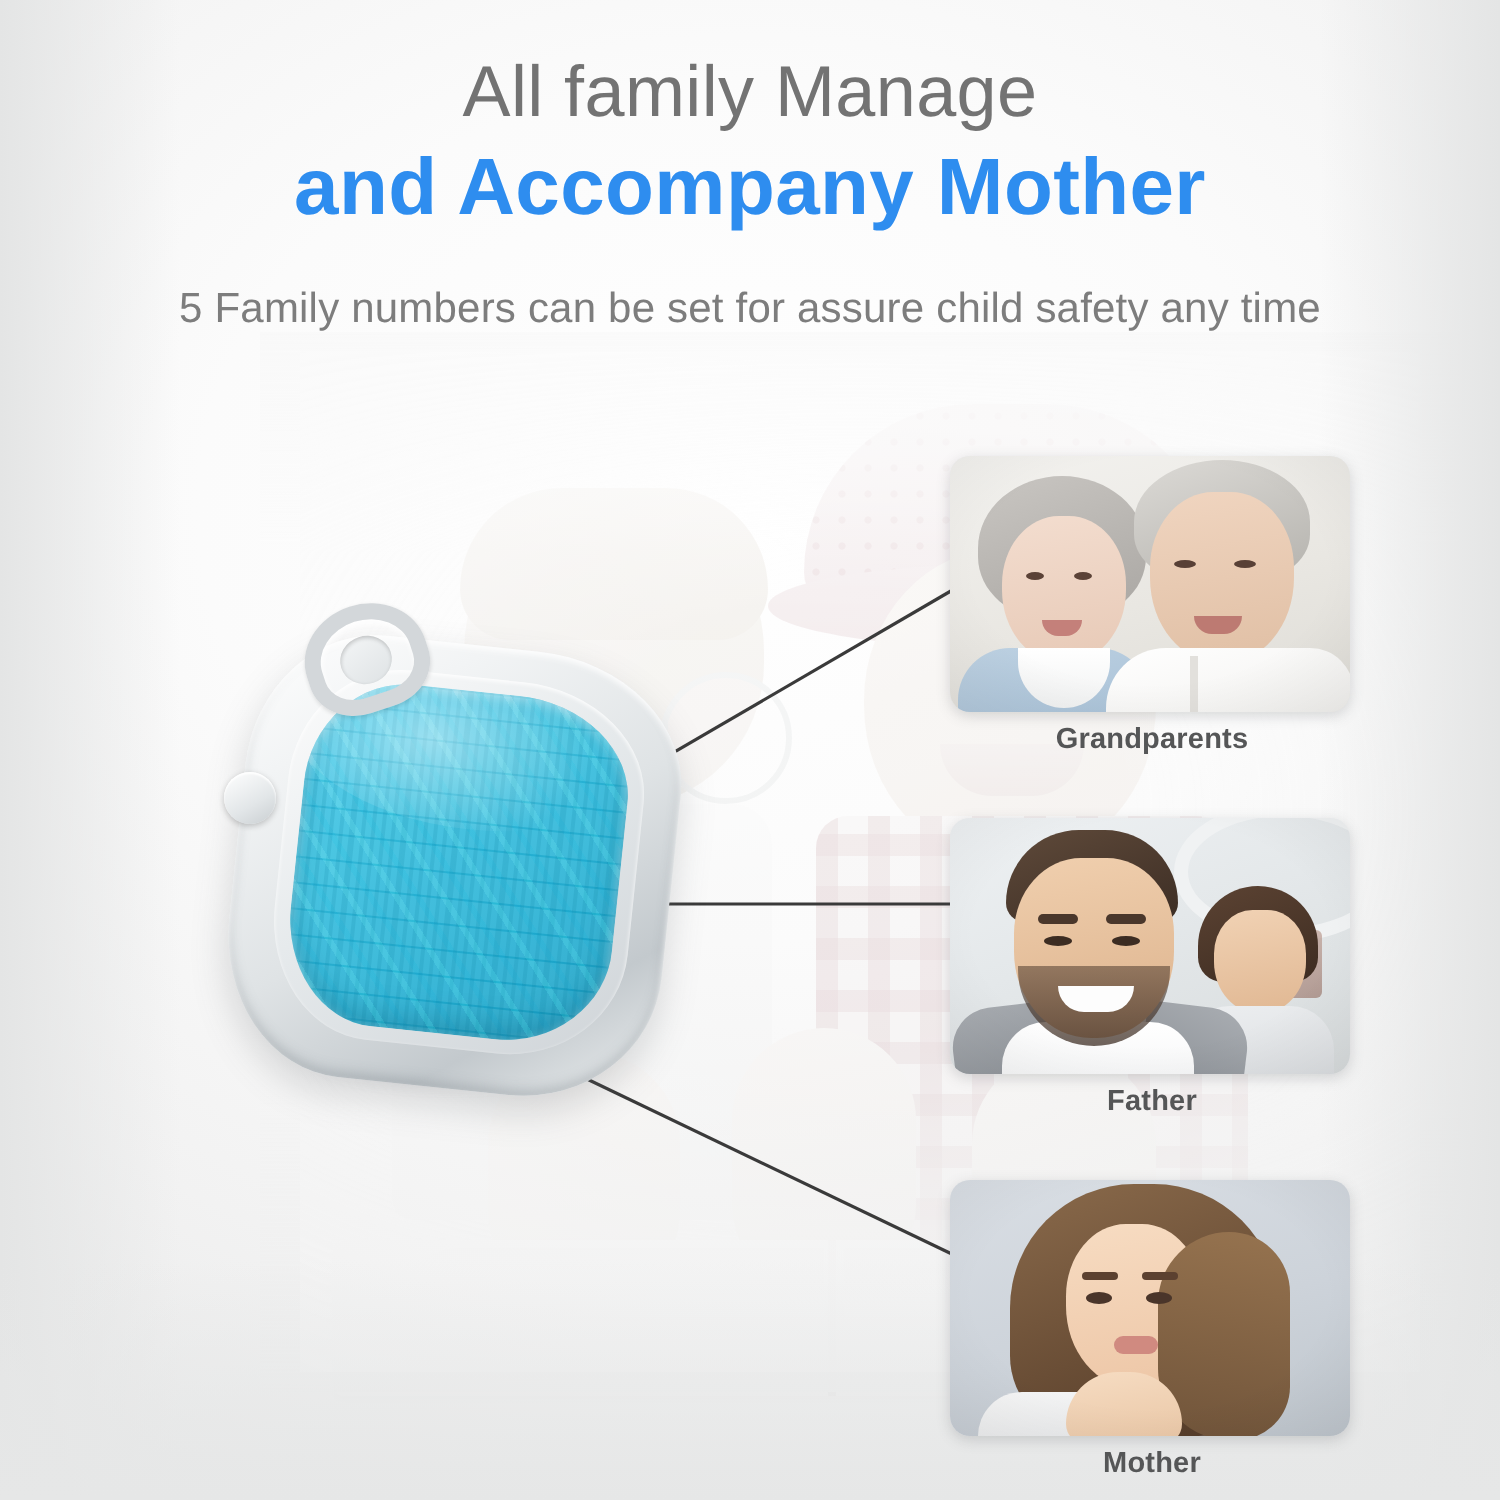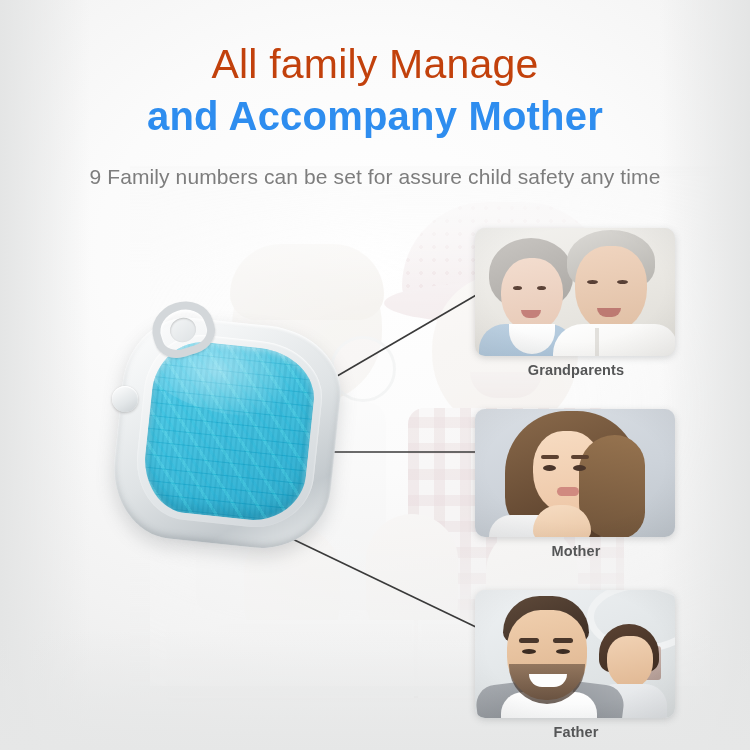--- a/index.html
+++ b/index.html
@@ -157,26 +157,26 @@
     border-radius:3px;
     background:linear-gradient(90deg,rgba(214,175,180,.0),rgba(214,175,180,.65),rgba(214,175,180,.0));
   }
 
   
   .heading-block{
     position:absolute; left:0; right:0; top:0;
     text-align:center; z-index:6;
   }
   .title-main{
-    margin-top:42px;
-    font-size:41px;
+    margin-top:26px;
+    font-size:36px;
     line-height:1.12;
     font-weight:300;
     letter-spacing:.2px;
-    color:#c2410c;
+    color:#737373;
   }
   .title-accent{
     margin-top:6px;
     font-size:40px;
     line-height:1.12;
     font-weight:bold;
     letter-spacing:.2px;
     color:#2e8def;
   }
   .subtitle{
@@ -423,21 +423,21 @@
     <div class="wm-fade"></div>
   </div>
 
   <div class="bg-edge-l"></div>
   <div class="bg-edge-r"></div>
   <div class="bg-edge-b"></div>
 
   <div class="heading-block">
     <div class="title-main">All family Manage</div>
     <div class="title-accent">and Accompany Mother</div>
-    <div class="subtitle">9 Family numbers can be set for assure child safety any time</div>
+    <div class="subtitle">5 Family numbers can be set for assure child safety any time</div>
   </div>
 
   <svg class="connectors" width="750" height="750" viewBox="0 0 750 750">
     <line x1="296" y1="400" x2="478" y2="294" stroke="#3a3a3a" stroke-width="1.6"></line>
     <line x1="296" y1="452" x2="478" y2="452" stroke="#3a3a3a" stroke-width="1.6"></line>
     <line x1="282" y1="534" x2="478" y2="628" stroke="#3a3a3a" stroke-width="1.6"></line>
   </svg>
 
   <div class="device">
     <div class="device-shadow"></div>
@@ -469,38 +469,20 @@
         <div class="ph gp-m-hair"></div>
         <div class="ph gp-m-face"></div>
         <div class="ph gp-m-eye-l"></div>
         <div class="ph gp-m-eye-r"></div>
         <div class="ph gp-m-mouth"></div>
         <div class="ph gp-m-body"></div>
         <div class="ph gp-m-placket"></div>
         <div class="photo-vignette"></div>
       </div>
       <div class="card-label">Grandparents</div>
-    </div>
-
-    <div class="card">
-      <div class="card-photo">
-        <div class="ph mo-bg"></div>
-        <div class="ph mo-hair-back"></div>
-        <div class="ph mo-shoulder"></div>
-        <div class="ph mo-face"></div>
-        <div class="ph mo-hair-wave"></div>
-        <div class="ph mo-brow-l"></div>
-        <div class="ph mo-brow-r"></div>
-        <div class="ph mo-eye-l"></div>
-        <div class="ph mo-eye-r"></div>
-        <div class="ph mo-lips"></div>
-        <div class="ph mo-hand"></div>
-        <div class="photo-vignette"></div>
-      </div>
-      <div class="card-label">Mother</div>
     </div>
 
     <div class="card">
       <div class="card-photo">
         <div class="ph fa-bg"></div>
         <div class="ph fa-win"></div>
         <div class="ph fa-frame"></div>
         <div class="ph fa-kid-hair"></div>
         <div class="ph fa-kid-face"></div>
         <div class="ph fa-kid-body"></div>
@@ -513,15 +495,33 @@
         <div class="ph fa-smile"></div>
         <div class="ph fa-brow-l"></div>
         <div class="ph fa-brow-r"></div>
         <div class="ph fa-eye-l"></div>
         <div class="ph fa-eye-r"></div>
         <div class="photo-vignette"></div>
       </div>
       <div class="card-label">Father</div>
     </div>
 
+    <div class="card">
+      <div class="card-photo">
+        <div class="ph mo-bg"></div>
+        <div class="ph mo-hair-back"></div>
+        <div class="ph mo-shoulder"></div>
+        <div class="ph mo-face"></div>
+        <div class="ph mo-hair-wave"></div>
+        <div class="ph mo-brow-l"></div>
+        <div class="ph mo-brow-r"></div>
+        <div class="ph mo-eye-l"></div>
+        <div class="ph mo-eye-r"></div>
+        <div class="ph mo-lips"></div>
+        <div class="ph mo-hand"></div>
+        <div class="photo-vignette"></div>
+      </div>
+      <div class="card-label">Mother</div>
+    </div>
+
   </div>
 
 </div>
 
 </body></html>

